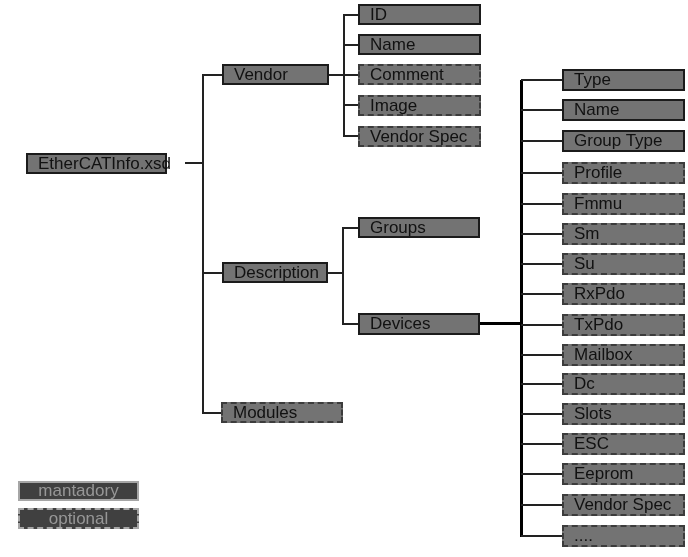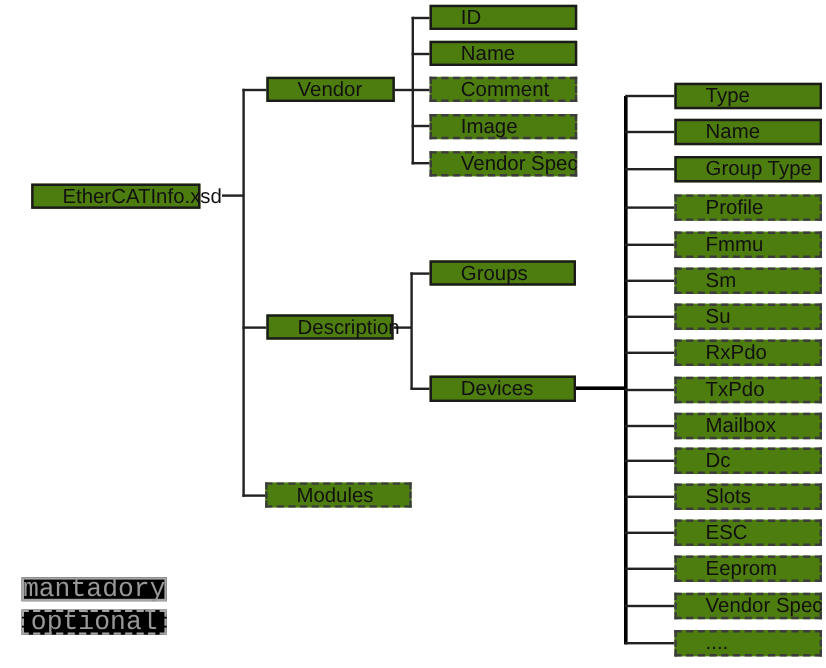--- a/index.html
+++ b/index.html
@@ -6,42 +6,41 @@
   #canvas{
     position:relative;
     width:688px;height:557px;
     background:#ffffff;
     font-family:"Liberation Sans", sans-serif;
     overflow:hidden;
   }
   .box{
     position:absolute;
     box-sizing:border-box;
-    background:#4d7c0f;
+    background:#737373;
     border:2px solid #1b1b1b;
     color:#111111;
     font-size:17px;
     line-height:18px;
     display:flex;
     align-items:center;
-    padding-left:24px;
+    padding-left:10px;
     white-space:nowrap;
   }
   .box.dashed{border:2px dashed #3c3c3c;}
   .legendbox{
     position:absolute;
     box-sizing:border-box;
-    background:#000000;
+    background:#404040;
     border:2px solid #a6a6a6;
     color:#979797;
-    font-size:22px;
+    font-size:17px;
     display:flex;
     align-items:center;
     justify-content:center;
-    font-family:Liberation Mono, monospace;
   }
   .legendbox.dashed{border:2px dashed #a6a6a6;}
   .line{position:absolute;background:#222222;}
   .line.thick{background:#000000;}
 </style>
 </head>
 <body>
 
 <div id="canvas">
 

